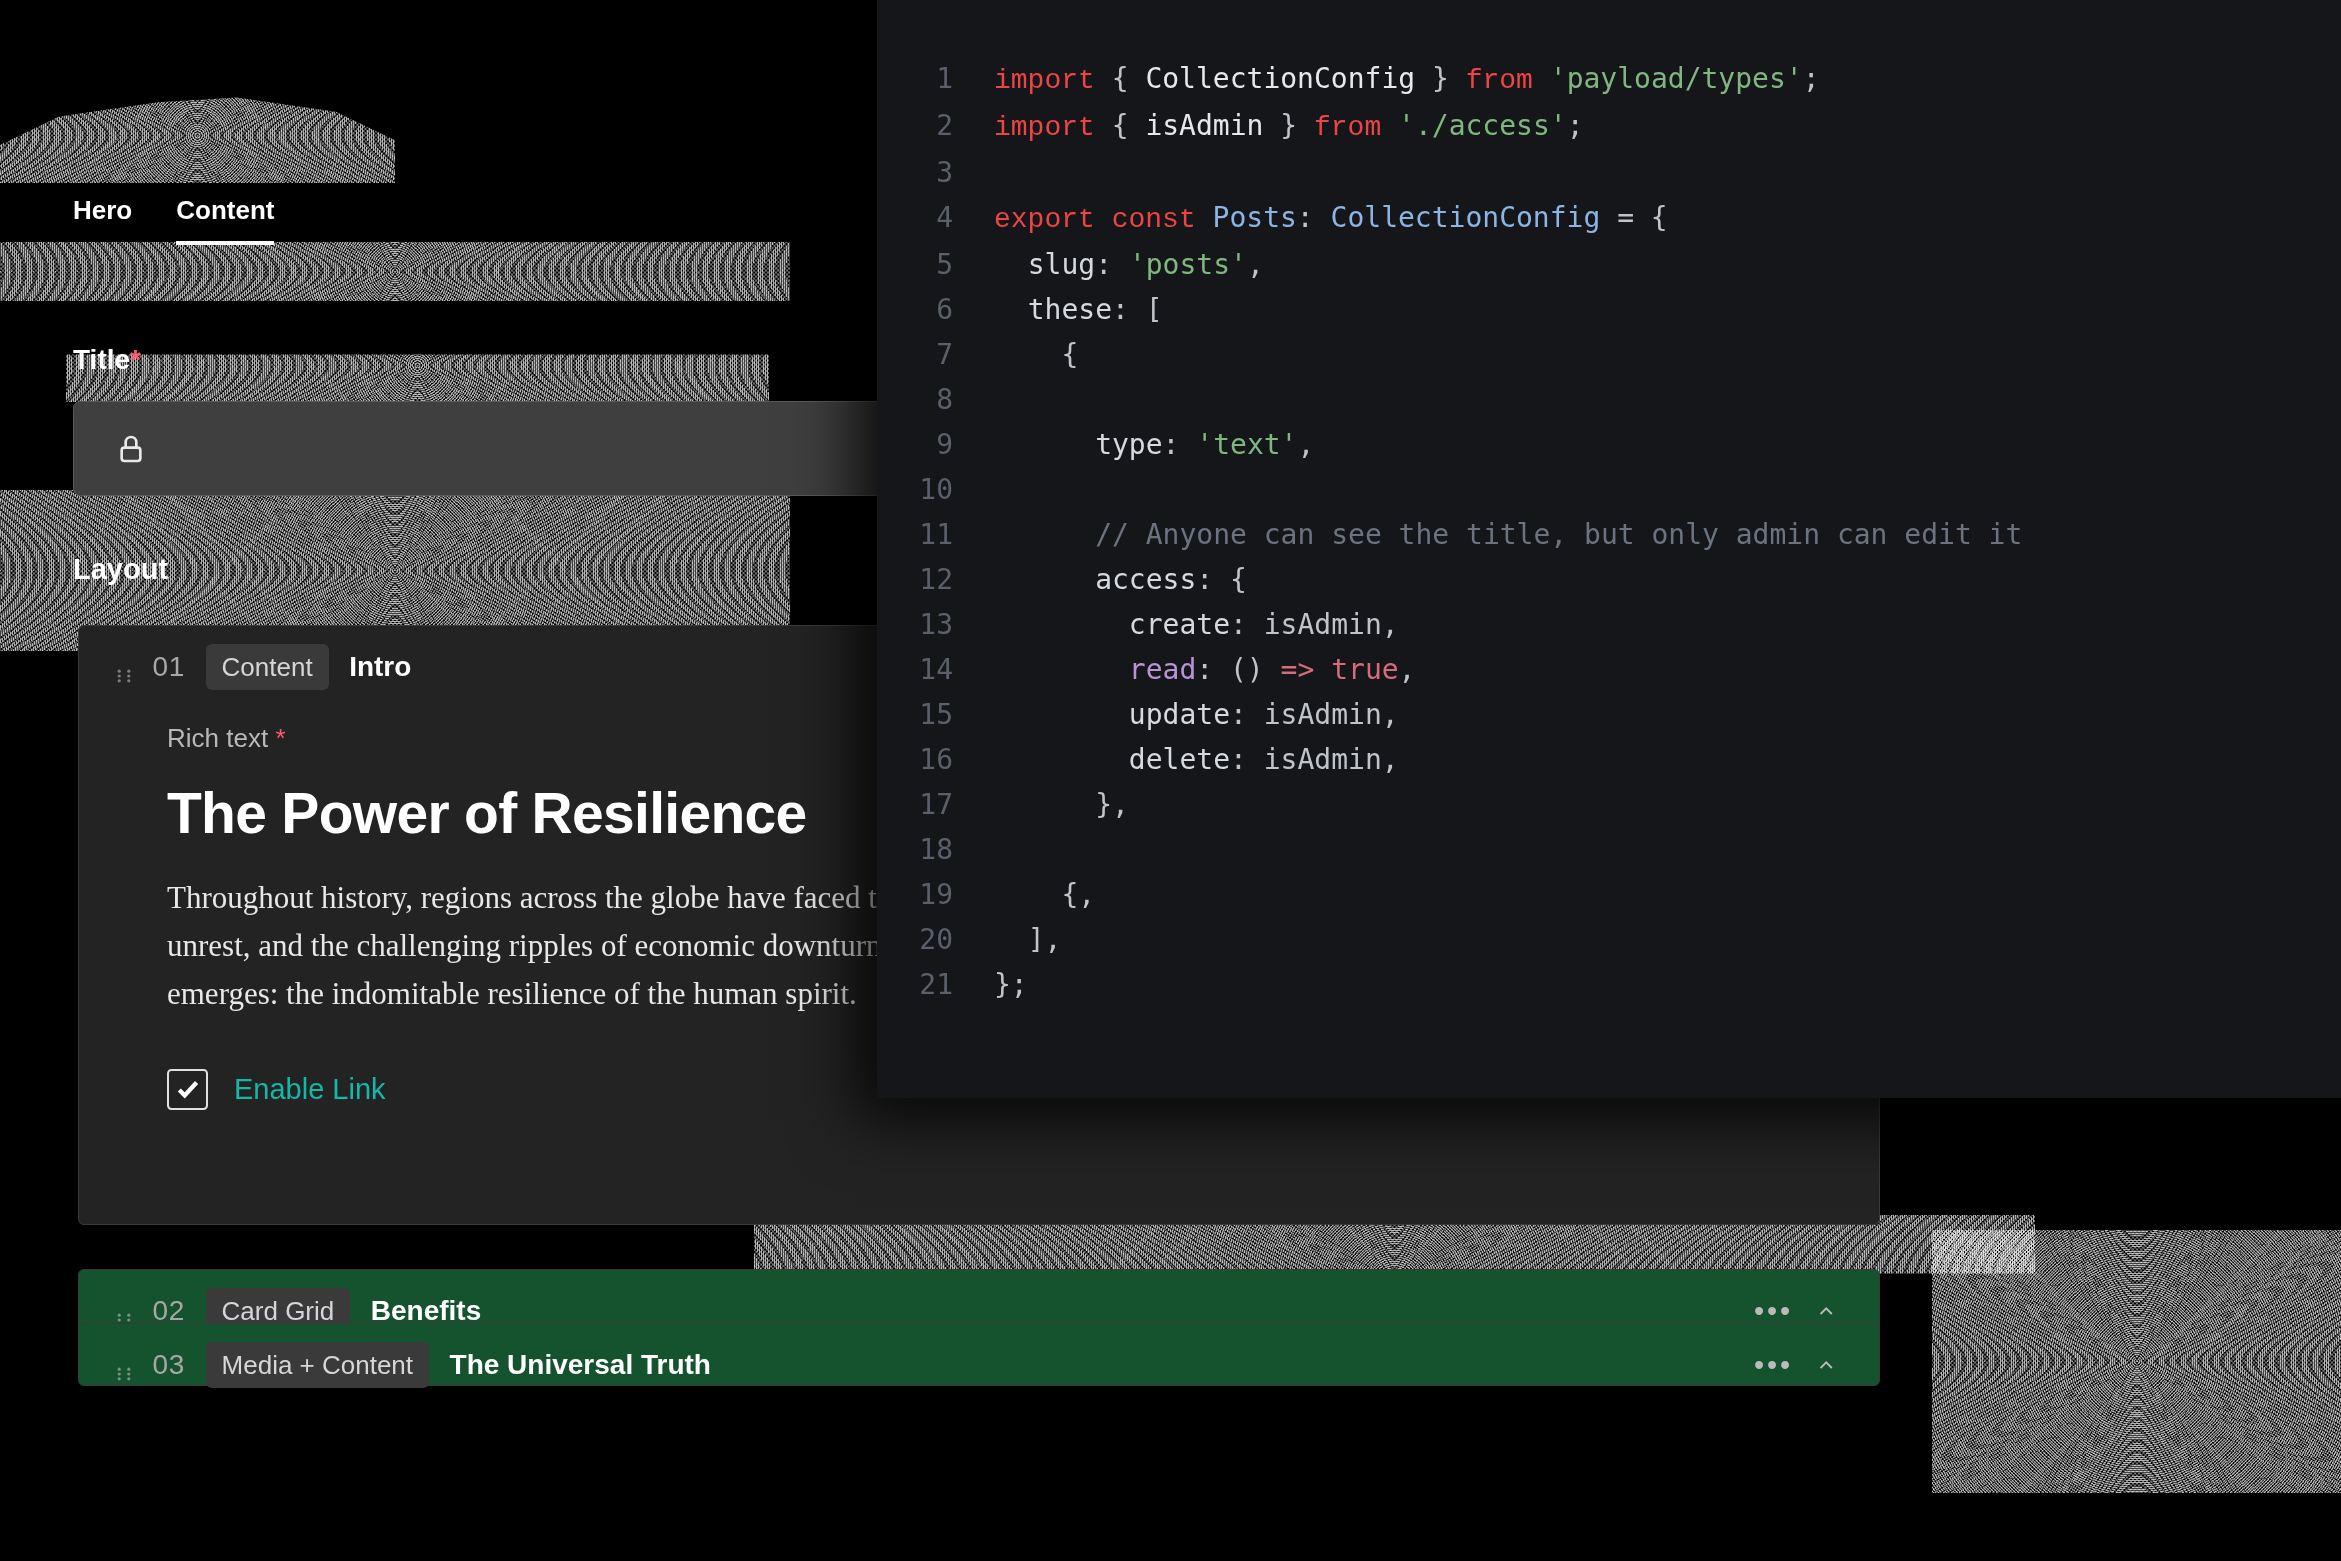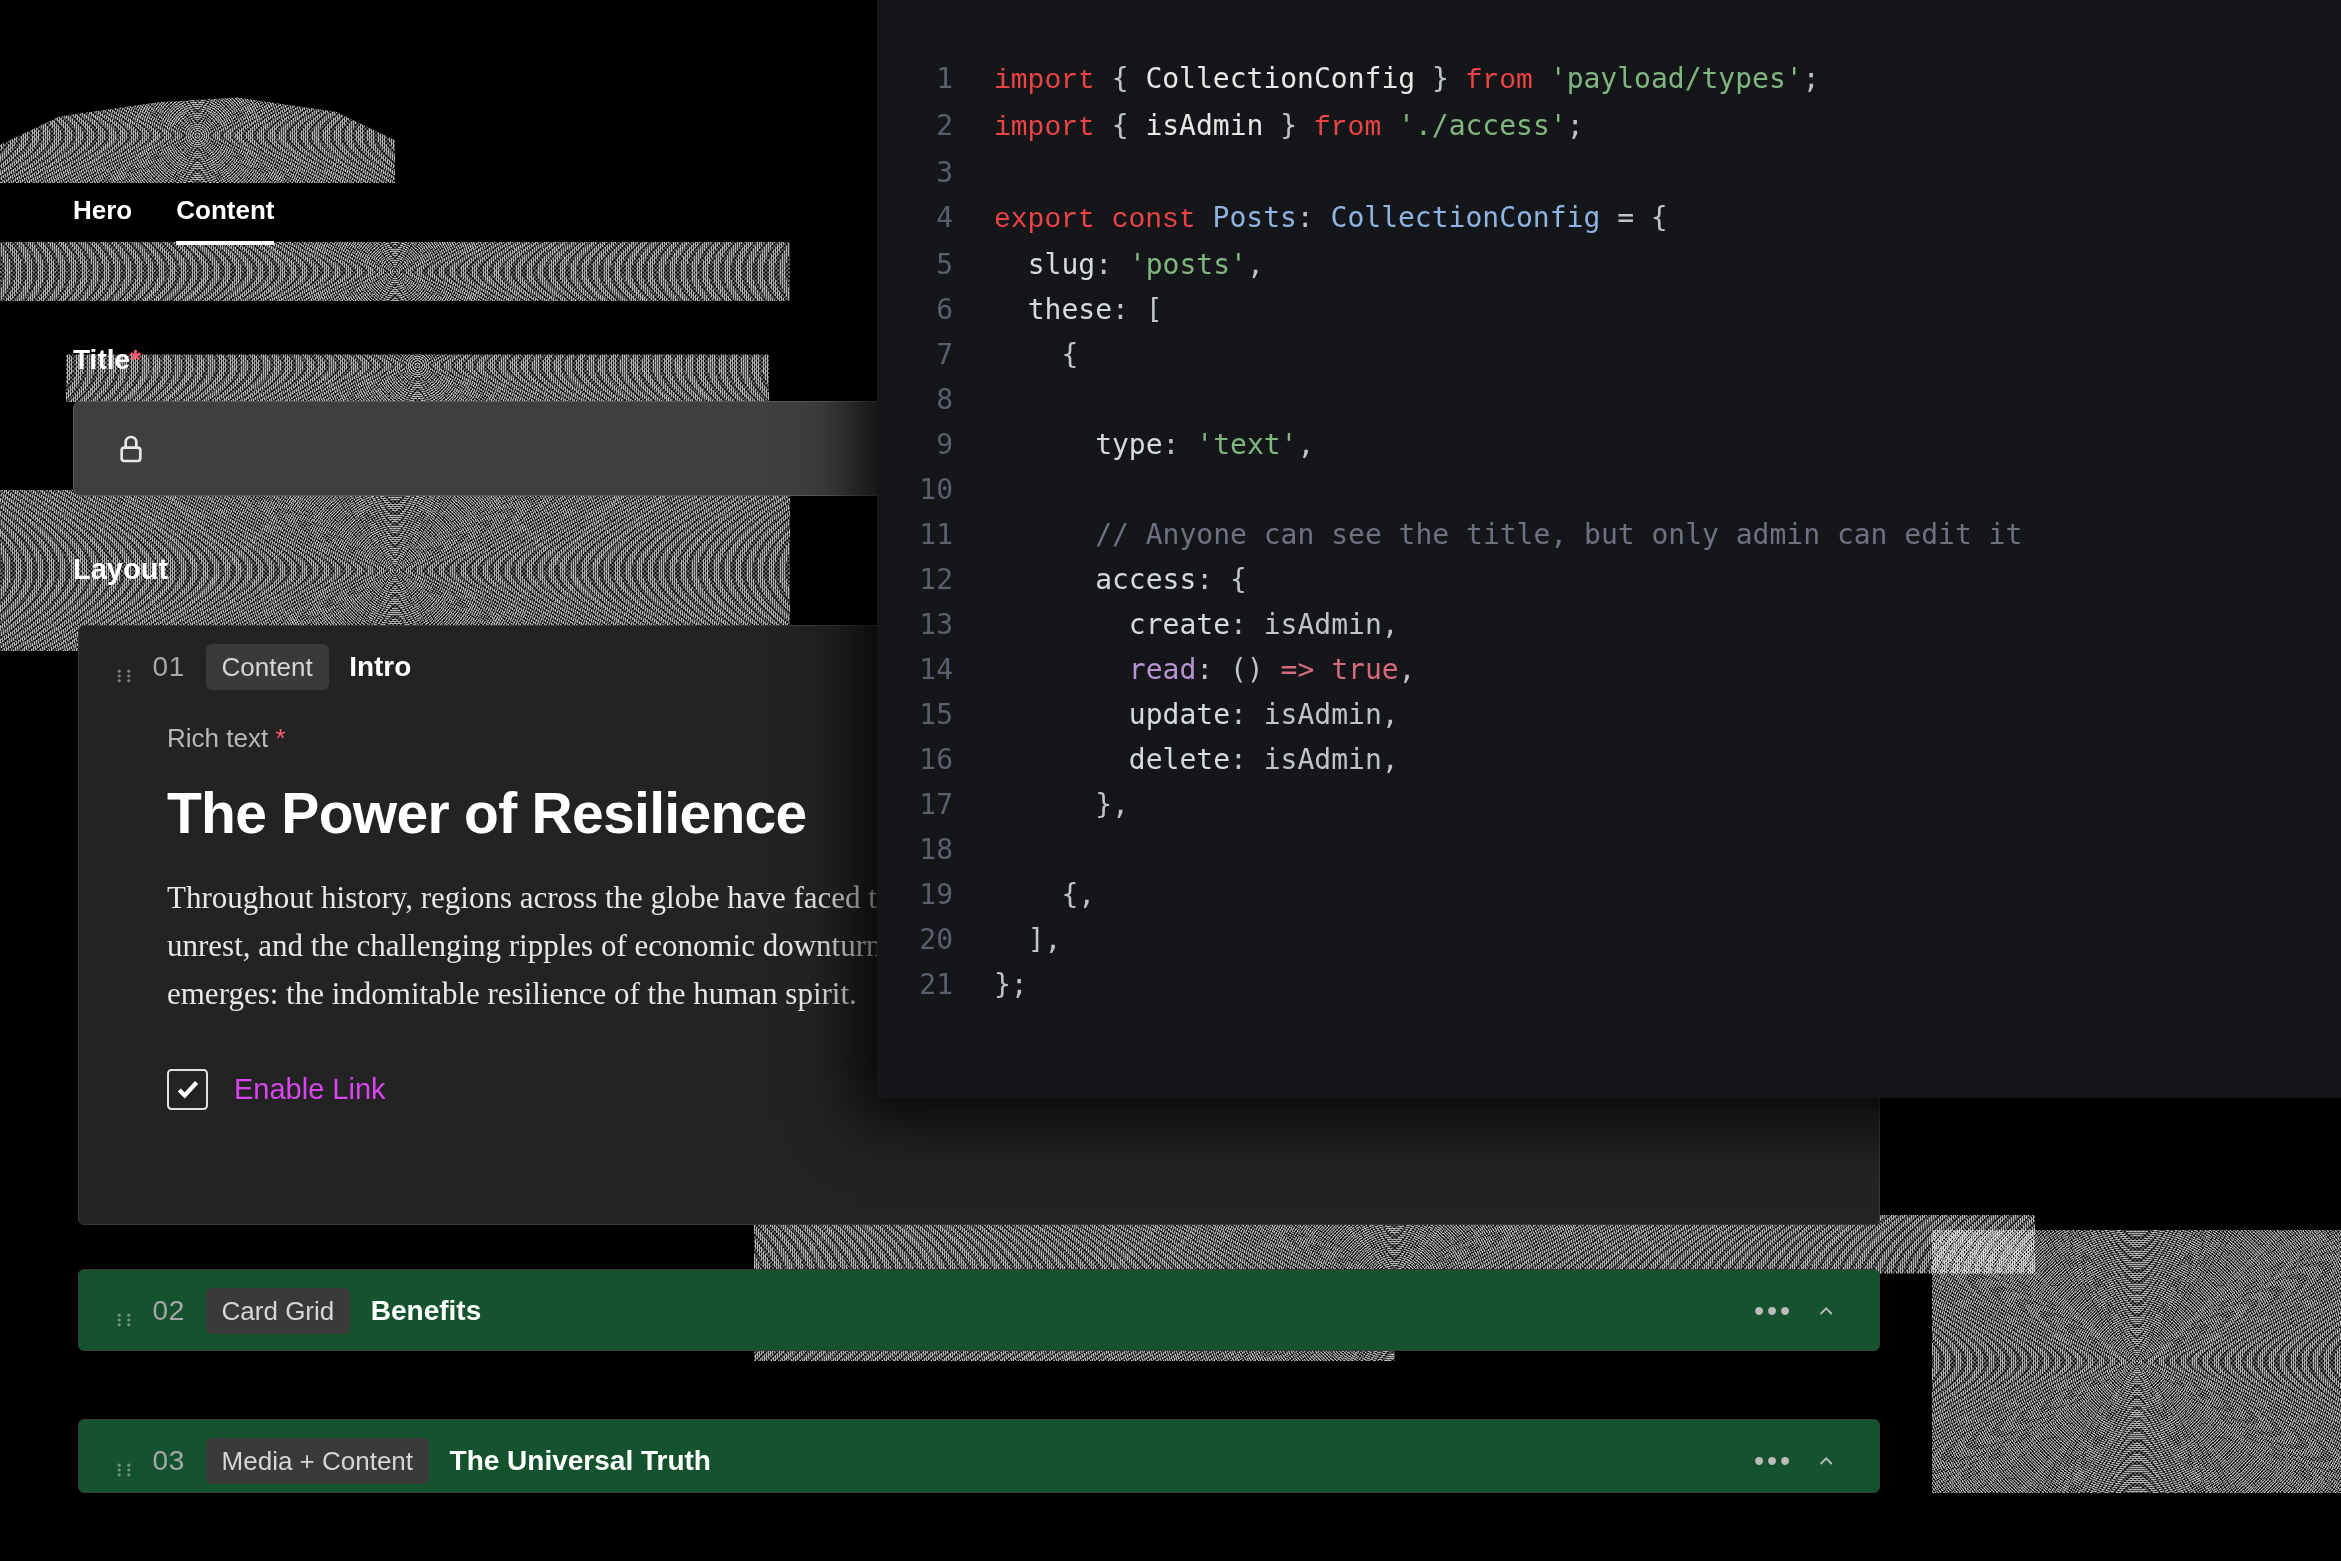--- a/index.html
+++ b/index.html
@@ -63,21 +63,21 @@
 
   .block {
     position: absolute;
     left: 78px; width: 1802px;
     background: #14532d;
     border: 1.5px solid #3a3a3a;
     border-radius: 5.9px;
   }
   .block.expanded { top: 625px; height: 600px; background:#232323; }
   .block.b2 { top: 1269px; height: 82px; }
-  .block.b3 { top: 1419px; height: 74px; }
+  .block.b3 { top: 1323px; height: 63px; }
 
   .block-head {
     display:flex; align-items:center; gap:20.5px;
     padding: 0 37px;
     height: 82px;
     font-size: 28px;
   }
   .drag-icon { width:16px;height:16px; opacity:.6;}
   .drag-icon svg{width:100%;height:100%;fill:#bbb;}
   .bnum { color:#a8a8a8; font-weight:500; letter-spacing:0.7px;}
@@ -100,21 +100,21 @@
     font-family: Georgia, "Times New Roman", serif;
     font-size:31px; line-height:1.55; color:#e8e8e8;
     margin-top:28px; max-width:1610px;
   }
   .checkbox-row { display:flex; align-items:center; gap:26px; margin-top:51px; }
   .cbox {
     width:41px;height:41px; border:2.2px solid #e0e0e0; border-radius:4.4px;
     display:flex;align-items:center;justify-content:center; background:transparent;
   }
   .cbox svg{width:70%;height:70%;stroke:#fff;stroke-width:4;fill:none;}
-  .cbox-label{ font-size:29px; color:#d946ef;}
+  .cbox-label{ font-size:29px; color:#14b8a6;}
 
   
   .code-panel {
     position:absolute;
     top: 0; left: 877px;
     width: 1465px; height: 1098px;
     background:#14161a;
     box-shadow: -22px 22px 59px rgba(0,0,0,0.8);
     padding: 56px 0 0 0;
     font-family: "SF Mono", ui-monospace, Menlo, Consolas, monospace;

